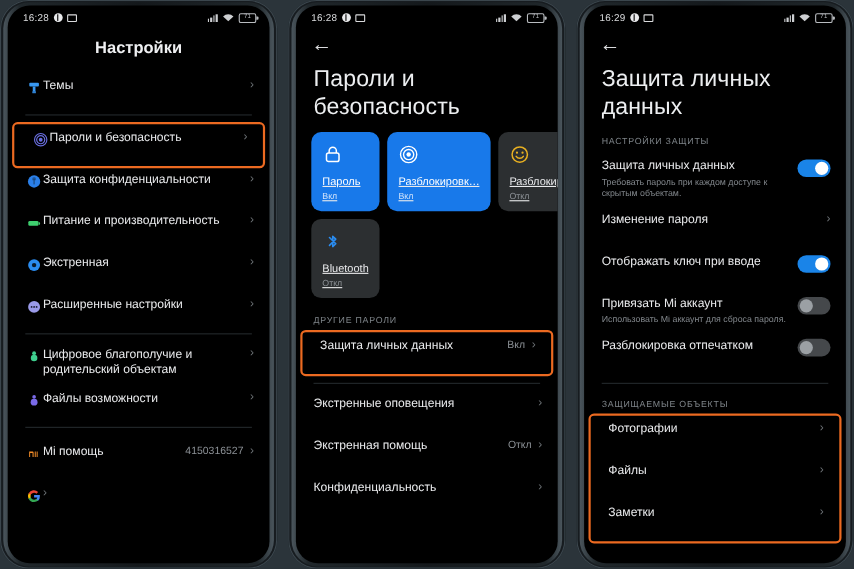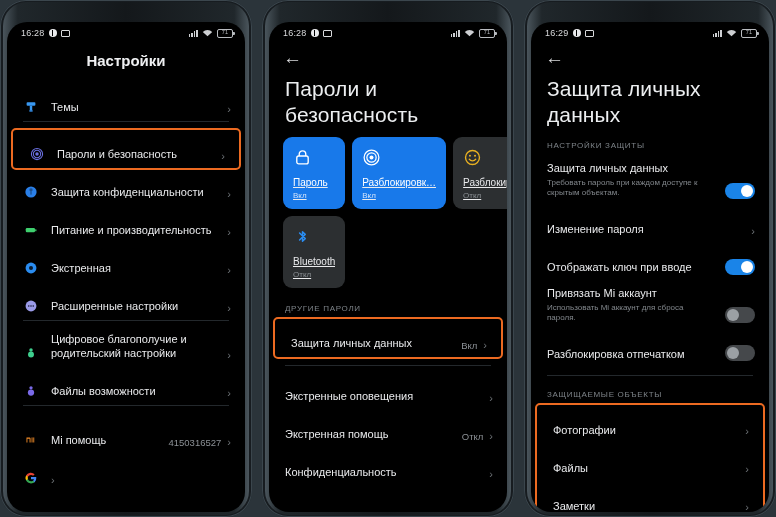--- a/index.html
+++ b/index.html
@@ -34,21 +34,20 @@
     border-radius: 24px;
     background: linear-gradient(90deg,#4a555c 0%, #20272b 6%, #14181b 50%, #20272b 94%, #4a555c 100%);
   }
   .screen {
     position: absolute;
     inset: 5px 7px;
     border-radius: 20px;
     background: #000000;
     overflow: hidden;
     color: #e9eaec;
-    margin-top: 17px;
   }
 
   
   .statusbar {
     height: 20px;
     display: flex;
     align-items: center;
     justify-content: space-between;
     padding: 2px 12px 0 14px;
     font-size: 9px;
@@ -107,23 +106,23 @@
     font-size: 8px; letter-spacing: .7px;
     color: #7e8489; text-transform: uppercase;
     padding: 14px 16px 6px 16px;
   }
   .divider { height:1px; background:#23282c; margin: 0 16px; }
   .chev { color:#6d7276; font-size:11px; line-height:1; }
   .row-value { color:#8c9196; font-size:9.5px; margin-right:6px; }
 
   
   .row {
-    display:flex; align-items:flex-end;
+    display:flex; align-items:flex-start;
     min-height: 38px; padding: 6px 14px 6px 16px;
-    gap: 12px; cursor: pointer;
+    gap: 0; cursor: pointer;
   }
   .row .r-main { flex:1; min-width:0; }
   .row .r-title { font-size:11px; color:#e9eaec; line-height:1.25; }
   .row .r-sub { font-size:8px; color:#82878c; line-height:1.3; margin-top:2px; }
   .row .r-right { display:flex; align-items:center; }
 
   .ic {
     width: 16px; height:16px; flex:0 0 16px;
     display:flex; align-items:center; justify-content:center;
   }
@@ -313,21 +312,21 @@
       <div style="height:6px"></div>
 
       <div class="row">
         <span class="ic">
           <svg viewBox="0 0 16 16" width="14" height="14">
             <circle cx="8" cy="9.6" r="3.4" fill="#3ecf8e"></circle>
             <circle cx="8" cy="4.6" r="2" fill="#3ecf8e"></circle>
           </svg>
         </span>
         <div class="r-main">
-            <div class="r-title">Цифровое благополучие и родительский настройки</div>
+            <div class="r-title">Цифровое благополучие и родительский объектам</div>
           </div>
         <div class="r-right">
             <span class="chev">›</span>
           </div>
       </div>
 
       <div class="row">
         <span class="ic">
           <svg viewBox="0 0 16 16" width="14" height="14">
             <circle cx="8" cy="9.8" r="3.6" fill="#7a6ae8"></circle>

